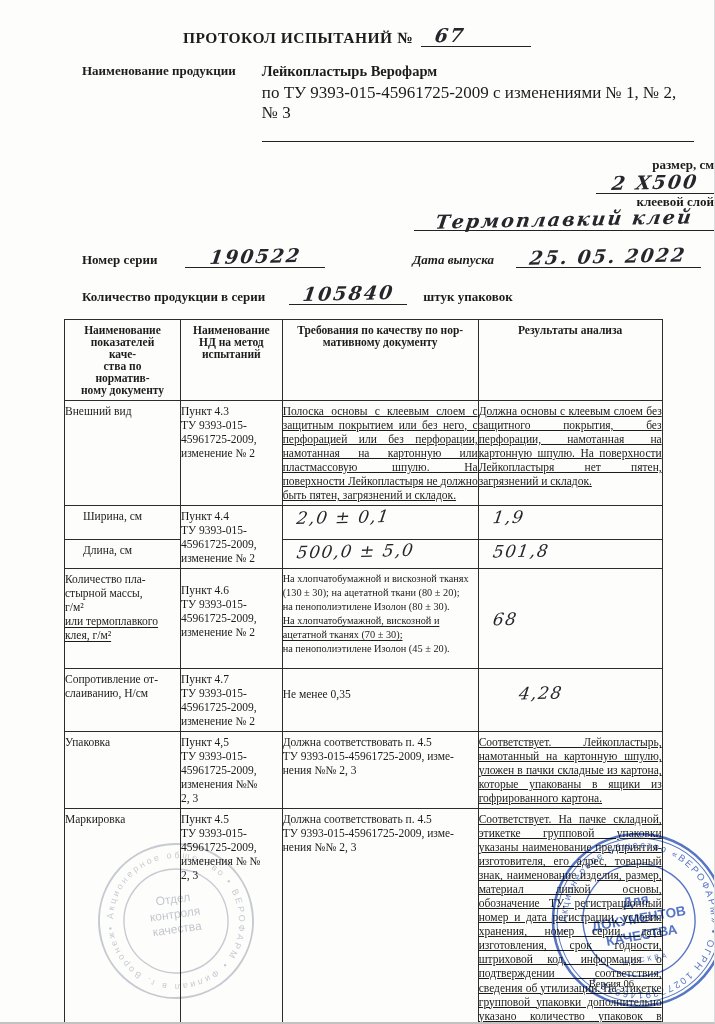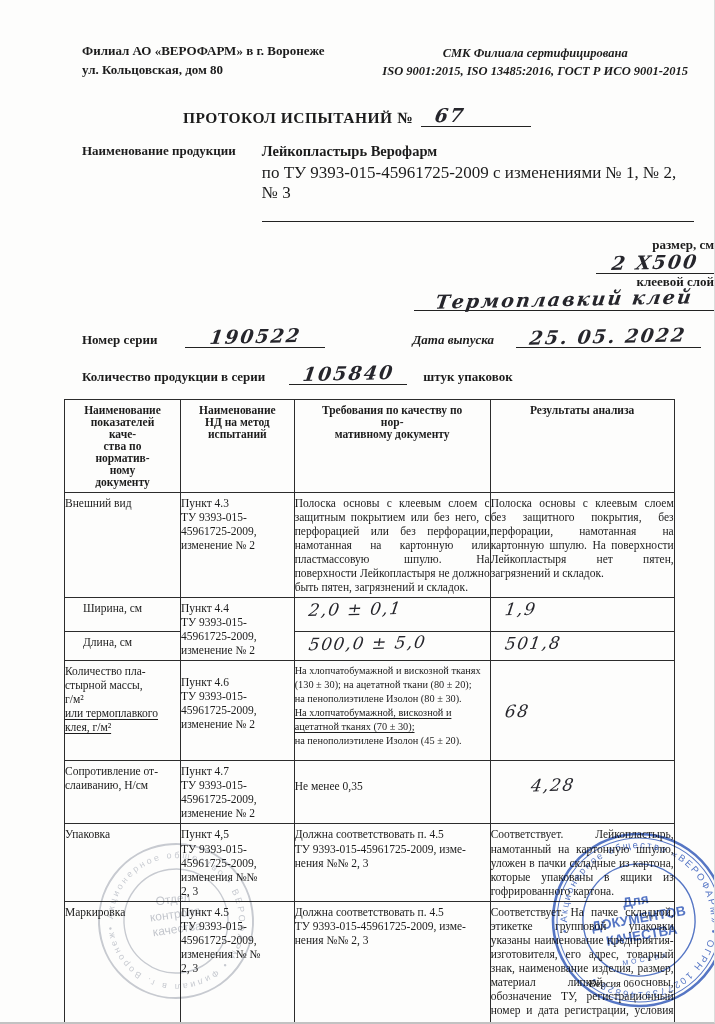--- a/index.html
+++ b/index.html
@@ -30,54 +30,44 @@
   .product-row { margin-top:16px; align-items:flex-start;font-family:Liberation Serif, serif; }
   .product-val { margin-left:26px; width:432px; border-bottom:1.3px solid #222; padding-bottom:18px; }
   .product-name { font-weight:bold; font-size:14.5px; }
   .product-spec { font-weight:normal; font-size:17px; margin-top:3px; }
   .size-row { margin-top:15px;flex-direction:column; }
   .series-row { margin-top:16px; }
   .qty-row { margin-top:16px; }
   
   table.proto { border-collapse:collapse; margin:14px 0 0 64px; table-layout:fixed; }
   table.proto, table.proto td, table.proto th { border:1.4px solid #2c2c2c; }
-  table.proto th { font-size:11.5px; font-weight:bold; text-align:center; vertical-align:top; padding:4px 18px; }
+  table.proto th { font-size:11.5px; font-weight:bold; text-align:center; vertical-align:top; padding:4px 12px; }
   table.proto td { vertical-align:top; padding:3px 0; font-size:11.5px; line-height:1.22; }
   .prewrap { white-space:pre-line; }
-  td.just, .just { font-size:9.4px; text-align:justify; line-height:1.32; white-space:normal; }
+  td.just, .just { font-size:9.4px; text-align:justify; line-height:1.32; white-space:normal;text-decoration:underline; }
   td.just-sm { font-size:8.9px; text-align:justify; line-height:1.3; }
   .indent { padding-left:18px !important; }
   .u { text-decoration:underline; text-underline-offset:2px; }
   .res-hand { padding-left:14px !important; }
   .version { position:absolute; right:80px; top:978px; font-size:10.5px; }
   
   .stamp { position:absolute; mix-blend-mode:multiply; pointer-events:none; }
   .stamp-gray { left:95px; top:840px; width:162px; height:162px; opacity:.52; transform:rotate(-8deg); z-index:3; }
   .stamp-blue { left:549px; top:830px; width:180px; height:180px; opacity:.88; transform:rotate(-10deg); z-index:3; }
   .stamp-center { position:absolute; left:0; right:0; text-align:center; font-family:"Liberation Sans", sans-serif; }
   .stamp-gray .stamp-center { top:52px; color:#8f95a3; font-size:12px; line-height:1.25; }
   .stamp-blue .stamp-center { top:62px; color:#3f64c0; font-weight:bold; font-size:13.5px; line-height:1.3; }
   .stamp-blue .stamp-city { position:absolute; left:0; right:0; top:126px; text-align:center; color:#3f64c0; font-size:7px; letter-spacing:3px; font-family:"Liberation Sans", sans-serif; }
   .stamp svg { position:absolute; left:0; top:0; }
 </style>
 </head>
 <body>
 
 <div class="page">
 
-  <div class="letterhead">
-    <div class="lh-left">
-      <div>Филиал АО «ВЕРОФАРМ»   в г. Воронеже</div>
-      <div>ул. Кольцовская, дом 80</div>
-    </div>
-    <div class="lh-right">
-      <div>СМК Филиала сертифицирована</div>
-      <div>ISO 9001:2015,  ISO 13485:2016, ГОСТ Р ИСО 9001-2015</div>
-    </div>
-  </div>
 
   <div class="title-row">
     <span>ПРОТОКОЛ  ИСПЫТАНИЙ  №</span><span class="title-num"><span class="hand">67</span></span>
   </div>
 
   <div class="field product-row">
     <span>Наименование продукции</span>
     <span class="product-val">
       <div class="product-name">Лейкопластырь Верофарм</div>
       <div class="product-spec">по ТУ 9393-015-45961725-2009 с изменениями № 1, № 2, № 3</div>
@@ -124,21 +114,21 @@
 мативному документу</th>
       <th class="prewrap">Результаты анализа</th>
     </tr>
     <tr style="height:66px;">
       <td class="prewrap">Внешний вид</td>
       <td class="prewrap">Пункт 4.3
 ТУ 9393-015-
 45961725-2009,
 изменение № 2</td>
       <td class="just">Полоска основы с клеевым слоем  с защитным покрытием или без него, с перфорацией или без перфорации, намотанная на картонную или пластмассовую шпулю. На поверхности  Лейкопластыря  не  должно быть пятен, загрязнений и складок.</td>
-      <td class="just">Полоска основы с клеевым слоем  без защитного покрытия, без перфорации, намотанная на картонную шпулю. На поверхности Лейкопластыря нет пятен, загрязнений и складок.</td>
+      <td class="just">Должна основы с клеевым слоем  без защитного покрытия, без перфорации, намотанная на картонную шпулю. На поверхности Лейкопластыря нет пятен, загрязнений и складок.</td>
     </tr>
     <tr style="height:30px;">
       <td class="indent">Ширина, см</td>
       <td class="prewrap" rowspan="2">Пункт 4.4
 ТУ 9393-015-
 45961725-2009,
 изменение № 2</td>
       <td class="res-hand"><span class="hand small">2,0 ± 0,1</span></td>
       <td class="res-hand"><span class="hand small">1,9</span></td>
     </tr>

